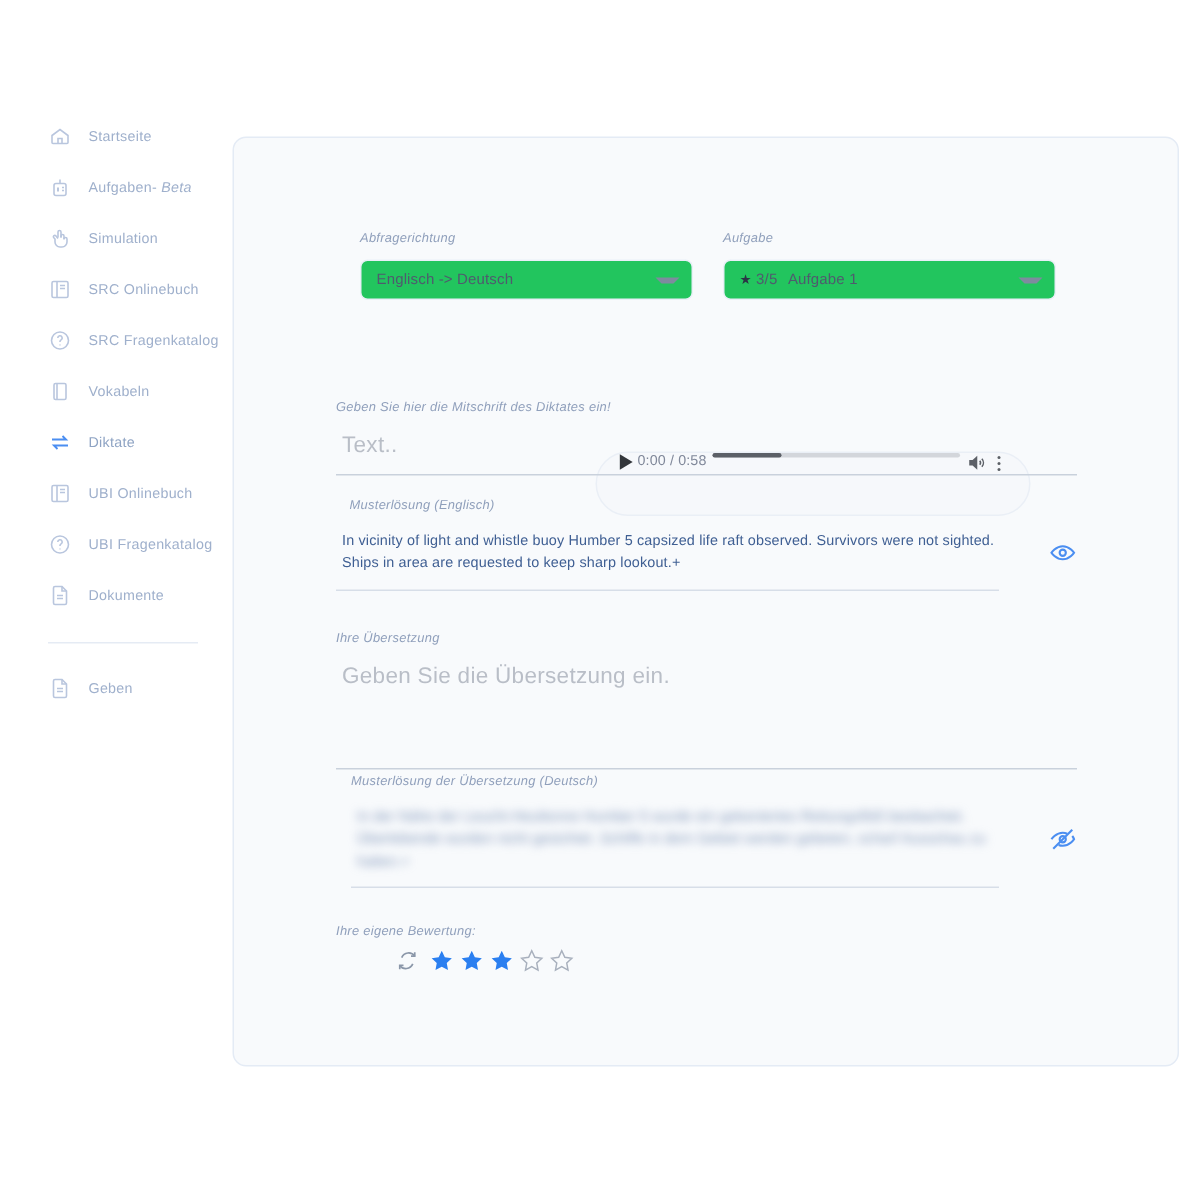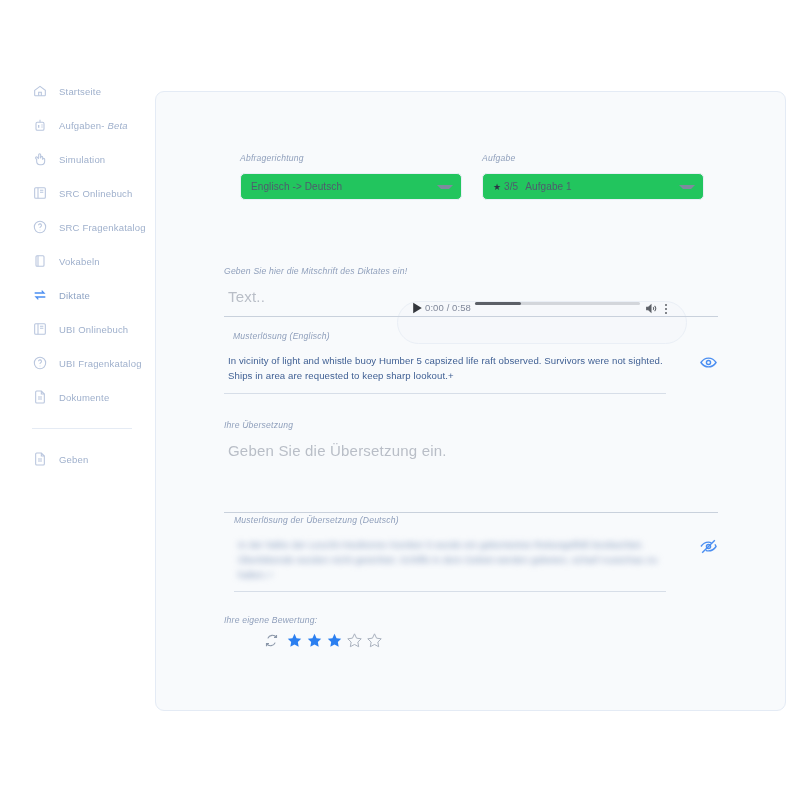--- a/index.html
+++ b/index.html
@@ -205,20 +205,21 @@
     padding-left: 4px;
   }
   .underline {
     height: 1px;
     background: #c9d1dc;
   }
   .underline.light { background: #d7dee8; }
 
   .solution-row {
     display: flex;
+    align-items: center;
     gap: 10px;
   }
   .solution-text {
     flex: 1;
     font-size: 9.6px;
     line-height: 15px;
     color: #3f5f93;
     letter-spacing: .1px;
     padding-left: 4px;
   }

